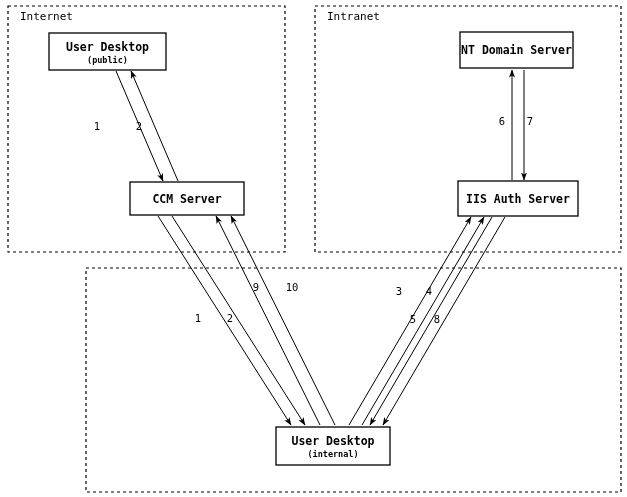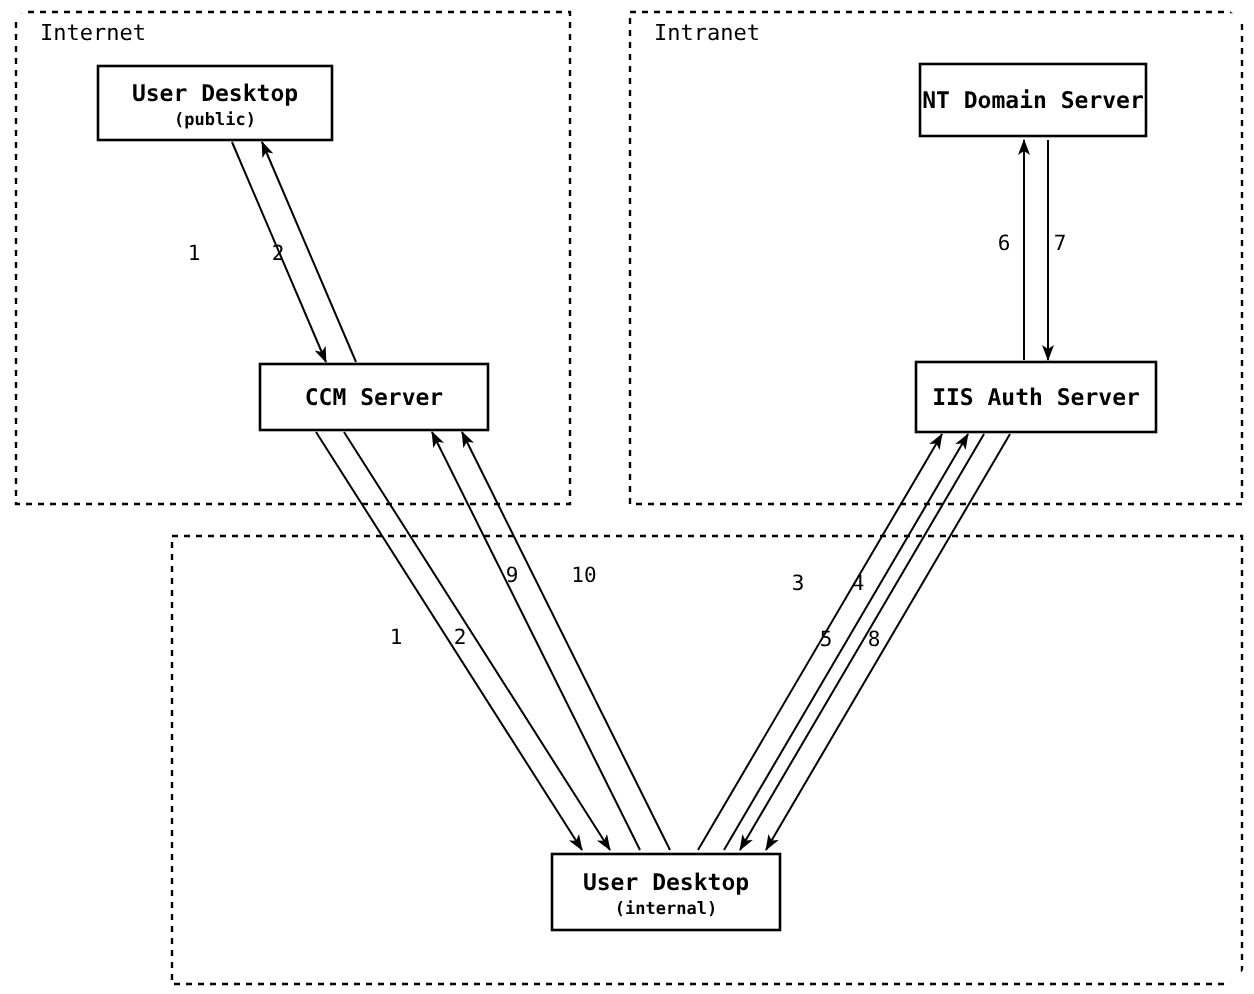--- a/index.html
+++ b/index.html
@@ -9,21 +9,20 @@
   }
   body {
     font-family: "DejaVu Sans Mono", monospace;
   }
   #diagram-root {
     position: relative;
     width: 627px;
     height: 497px;
     background: #ffffff;
     overflow: hidden;
-    border-radius: 29px;
   }
   svg#diagram-svg {
     position: absolute;
     left: 0;
     top: 0;
     width: 627px;
     height: 497px;
   }
   .zone-rect {
     fill: none;

